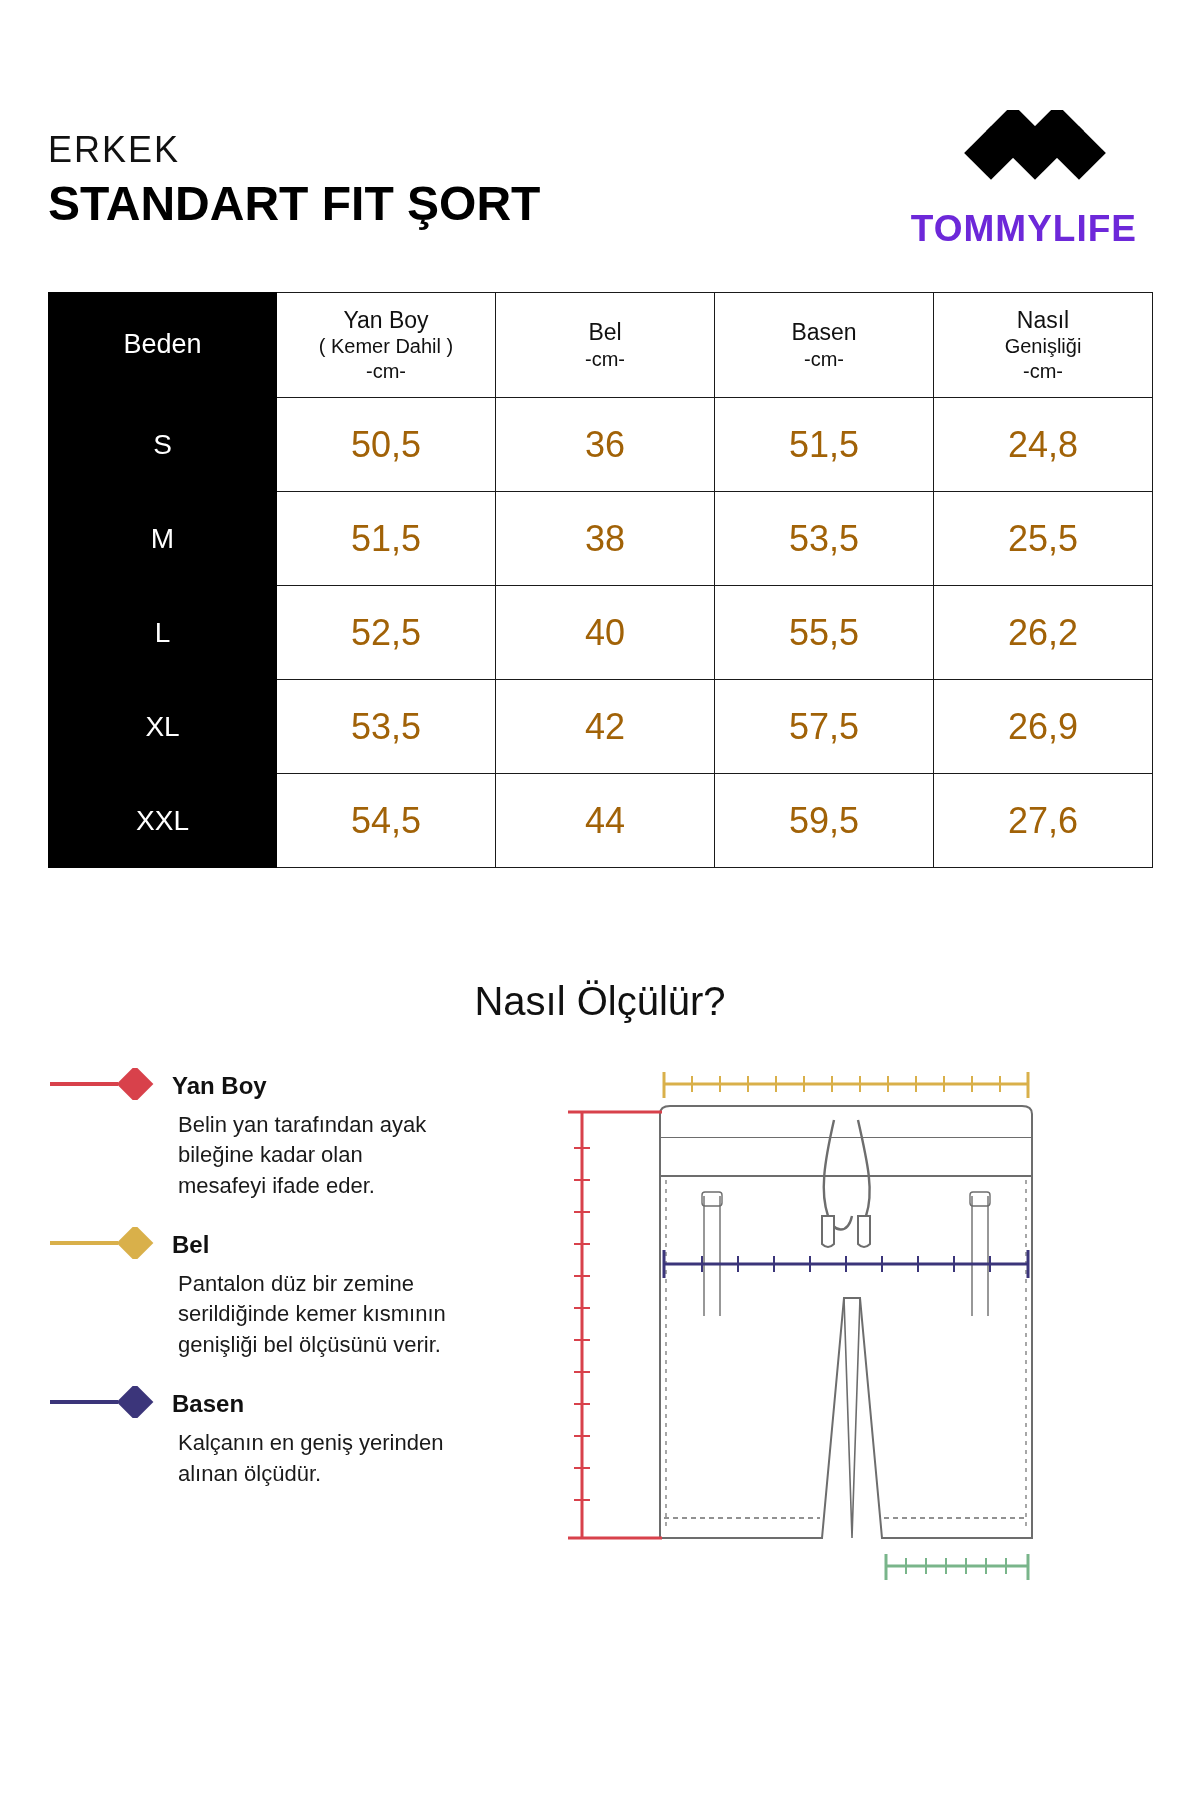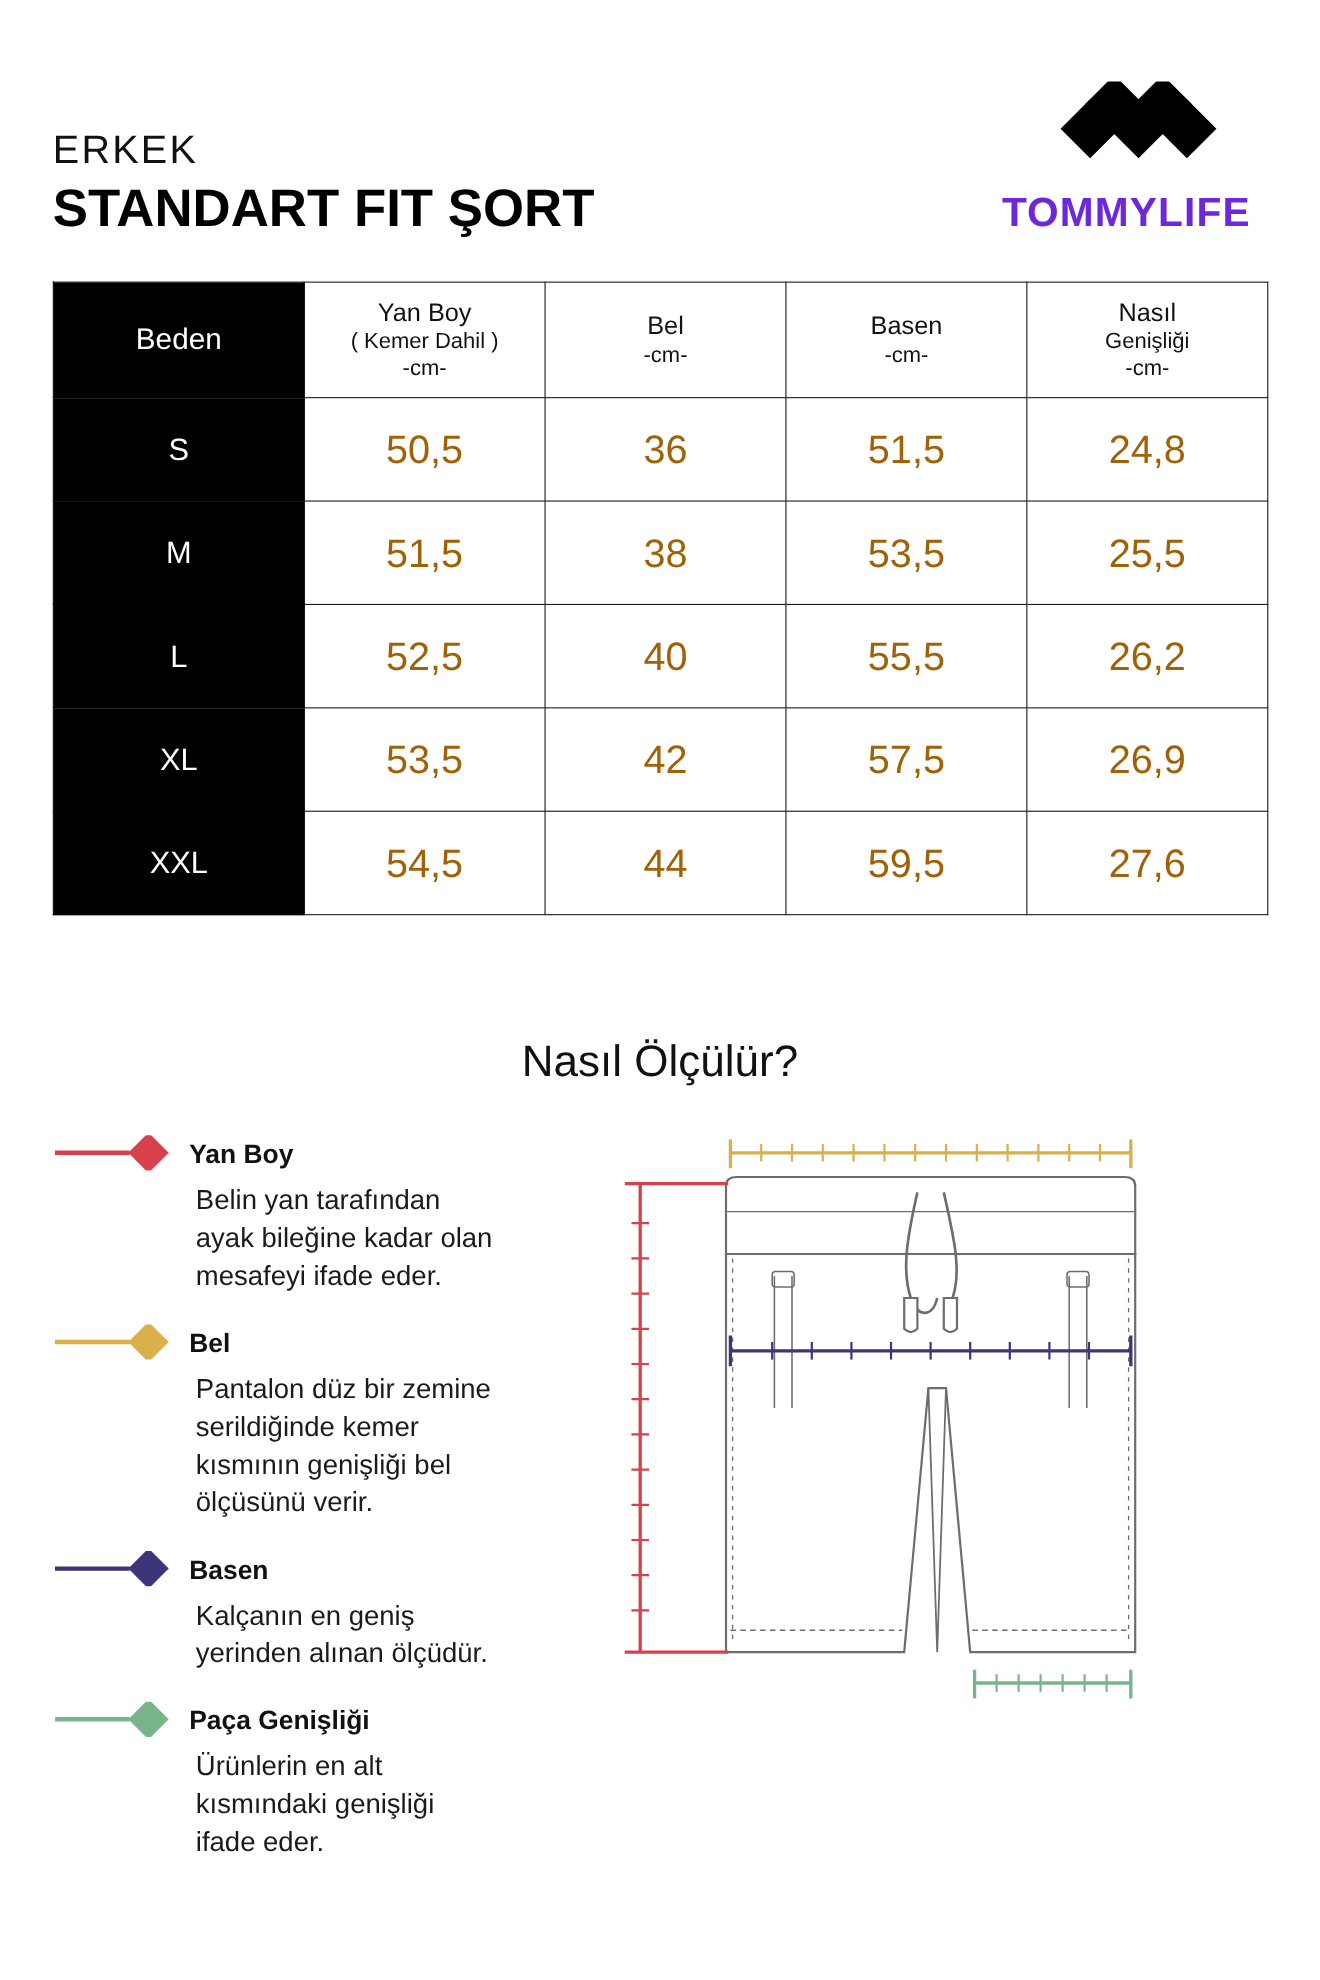--- a/index.html
+++ b/index.html
@@ -14,22 +14,22 @@
     width: 1200px; height: 1800px;
     background: #ffffff;
     padding: 0;
     overflow: hidden;
   }
 
   
   .header {
     display: flex;
     justify-content: space-between;
-    align-items: flex-end;
-    padding: 74px 55px 0 48px;
+    align-items: center;
+    padding: 110px 55px 0 48px;
     gap: 28px;
   }
   .title-block { line-height: 1; }
   .title-top {
     font-size: 36px;
     letter-spacing: 2px;
     color: #111;
     font-weight: 400;
     font-family: "Liberation Sans", sans-serif;
     margin-bottom: 12px;
@@ -122,21 +122,21 @@
     margin-bottom: 6px;
   }
   .legend-marker { flex: 0 0 auto; margin-right: 14px; }
   .legend-label {
     font-size: 24px;
     font-weight: 700;
     color: #111;
     font-family: "Liberation Sans", sans-serif;
   }
   .legend-desc {
-    font-size: 25px;
+    font-size: 22px;
     color: #1a1a1a;
     line-height: 1.38;
     padding-left: 130px;
     font-family: "Liberation Sans", sans-serif;
     max-width: 400px;
   }
   .diagram { flex: 1; position: relative; }
 </style>
 </head>
 <body>
@@ -276,32 +276,20 @@
             <svg width="110" height="32" viewBox="0 0 110 32">
               <line x1="2" y1="16" x2="70" y2="16" stroke="#3b357a" stroke-width="4"></line>
               <rect x="74" y="3" width="26" height="26" transform="rotate(45 87 16)" fill="#3b357a"></rect>
             </svg>
           </span>
           <span class="legend-label">Basen</span>
         </div>
         <div class="legend-desc">Kalçanın en geniş yerinden alınan ölçüdür.</div>
       </div>
 
-      <div class="legend-item">
-        <div class="legend-head">
-          <span class="legend-marker">
-            <svg width="110" height="32" viewBox="0 0 110 32">
-              <line x1="2" y1="16" x2="70" y2="16" stroke="#79b58a" stroke-width="4"></line>
-              <rect x="74" y="3" width="26" height="26" transform="rotate(45 87 16)" fill="#79b58a"></rect>
-            </svg>
-          </span>
-          <span class="legend-label">Paça Genişliği</span>
-        </div>
-        <div class="legend-desc">Ürünlerin en alt kısmındaki genişliği ifade eder.</div>
-      </div>
 
     </div>
 
     <div class="diagram">
       <svg width="600" height="620" viewBox="0 0 600 620">
 
         <g fill="none" stroke="#6d6d6d" stroke-width="2">
 
           <path d="M108 70 L108 46 Q108 38 118 38 L470 38 Q480 38 480 46 L480 70 Z" fill="#fff"></path>
           <path d="M108 70 L480 70"></path>

